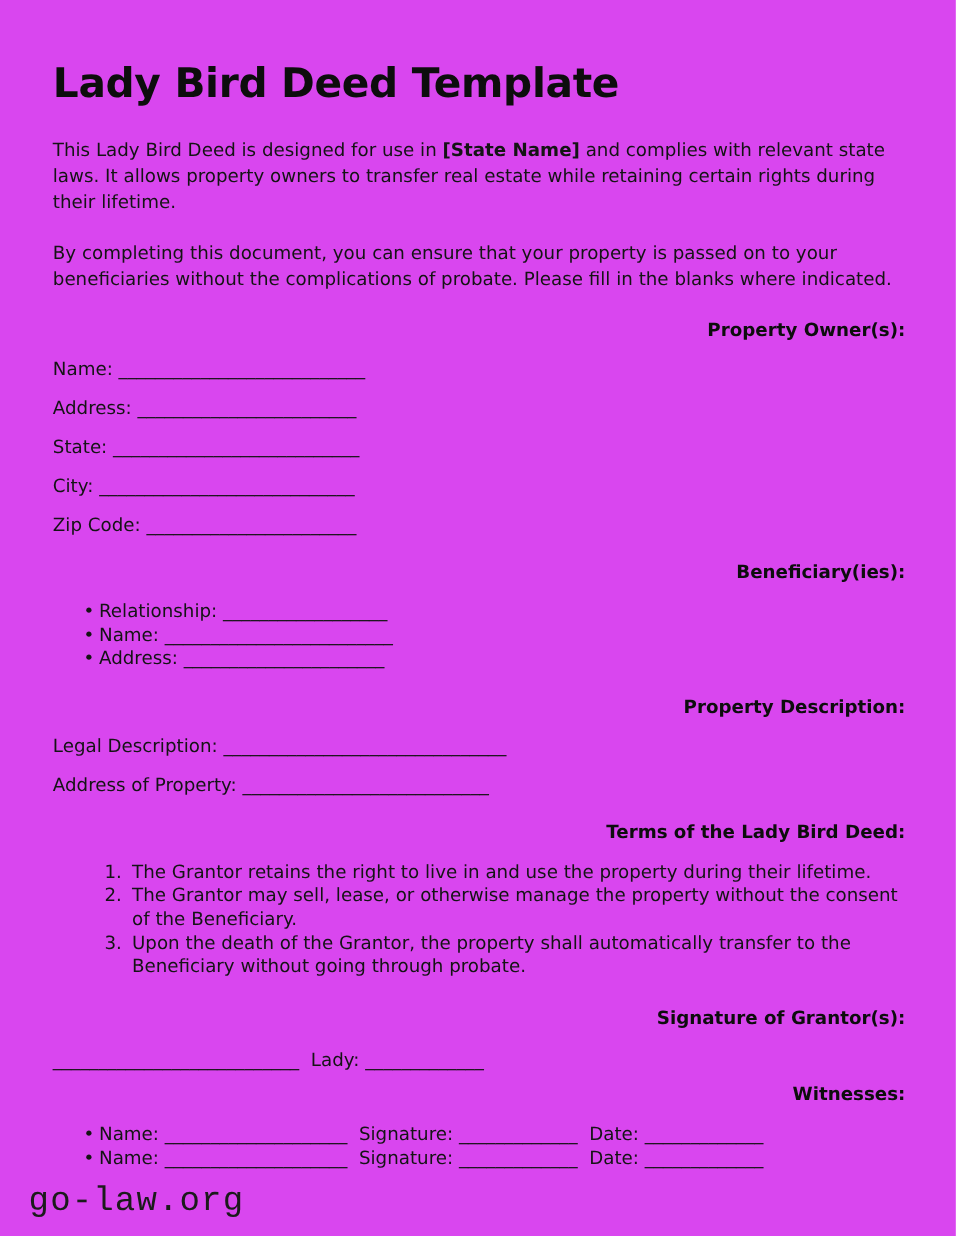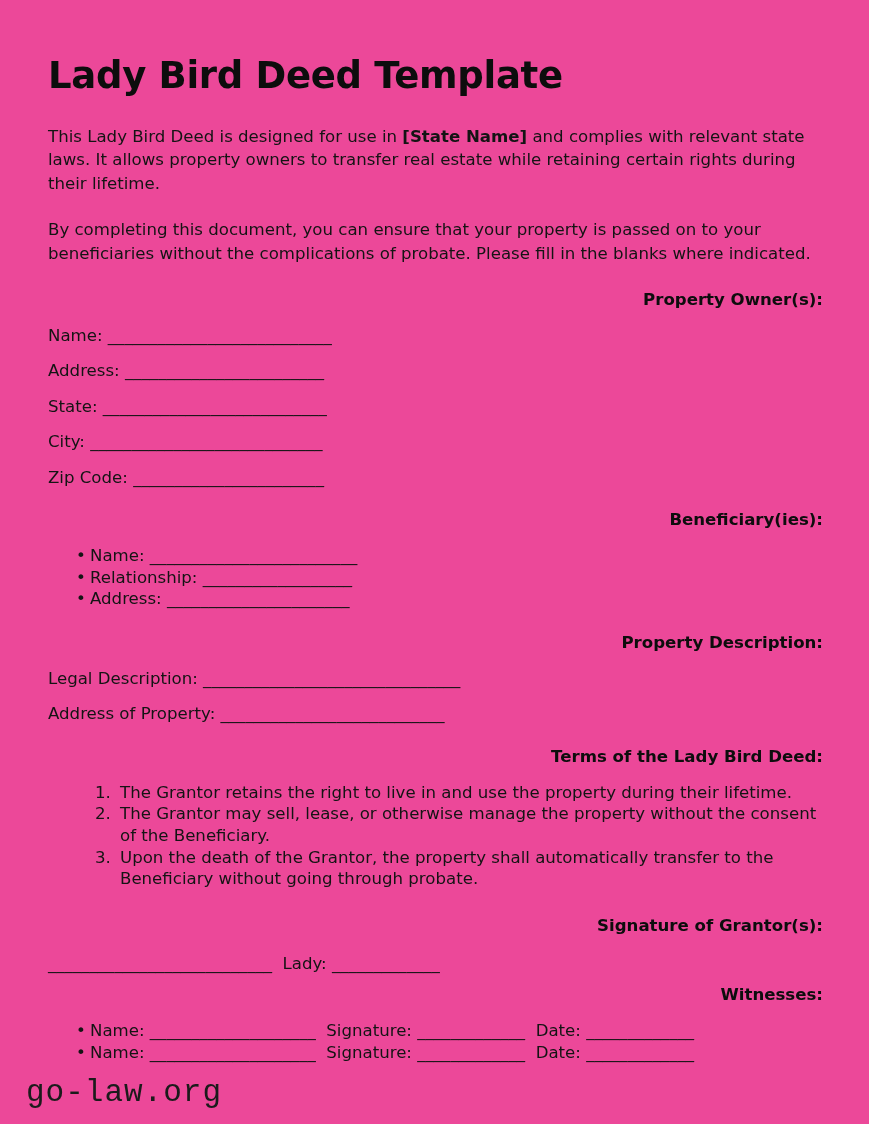--- a/index.html
+++ b/index.html
@@ -4,21 +4,21 @@
 <style>
   html, body {
     margin: 0;
     padding: 0;
     background: #ffffff;
   }
   .page {
     position: relative;
     width: 869px;
     height: 1124px;
-    background: #ec4899;
+    background: #d946ef;
     box-sizing: border-box;
     overflow: hidden;
     font-family: "DejaVu Sans", "Liberation Sans", sans-serif;
     color: #111111;
   }
   .content {
     position: absolute;
     left: 48px;
     top: 0;
     width: 775px;
@@ -133,22 +133,22 @@
 
     <h2 class="section-head sh-owner">Property Owner(s):</h2>
     <p class="field-line">Name: ___________________________</p>
     <p class="field-line">Address: ________________________</p>
     <p class="field-line">State: ___________________________</p>
     <p class="field-line">City: ____________________________</p>
     <p class="field-line">Zip Code: _______________________</p>
 
     <h2 class="section-head sh-benef">Beneficiary(ies):</h2>
     <ul class="bullets benef">
+      <li>Relationship: __________________</li>
       <li>Name: _________________________</li>
-      <li>Relationship: __________________</li>
       <li>Address: ______________________</li>
     </ul>
 
     <h2 class="section-head sh-propd">Property Description:</h2>
     <p class="field-line">Legal Description: _______________________________</p>
     <p class="field-line">Address of Property: ___________________________</p>
 
     <h2 class="section-head sh-terms">Terms of the Lady Bird Deed:</h2>
     <ol class="terms">
       <li>The Grantor retains the right to live in and use the property during their lifetime.</li>

